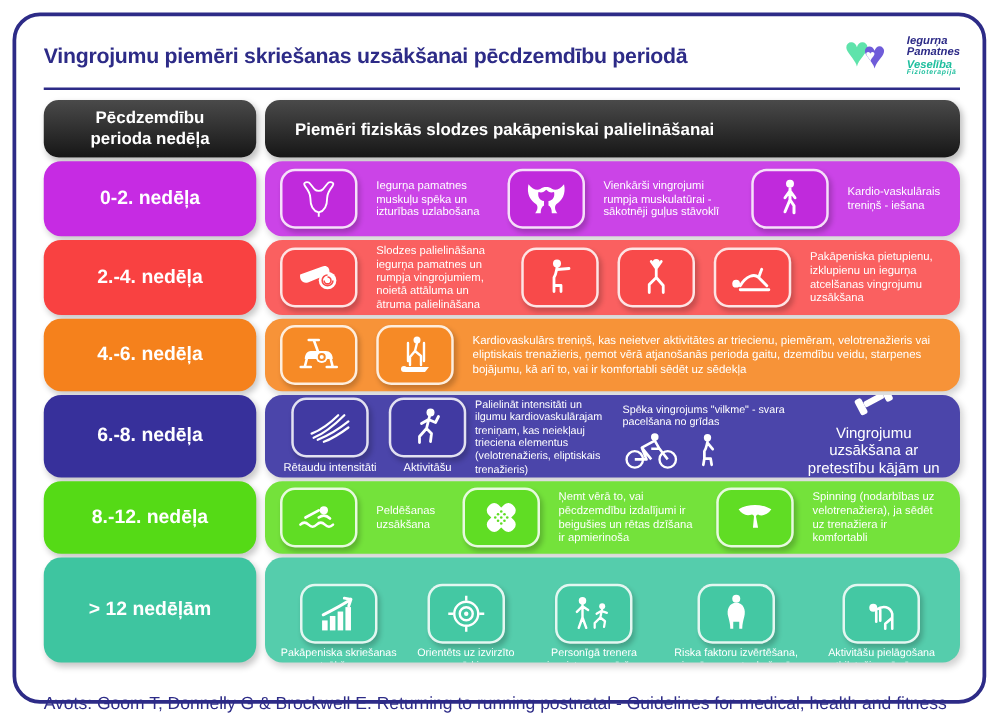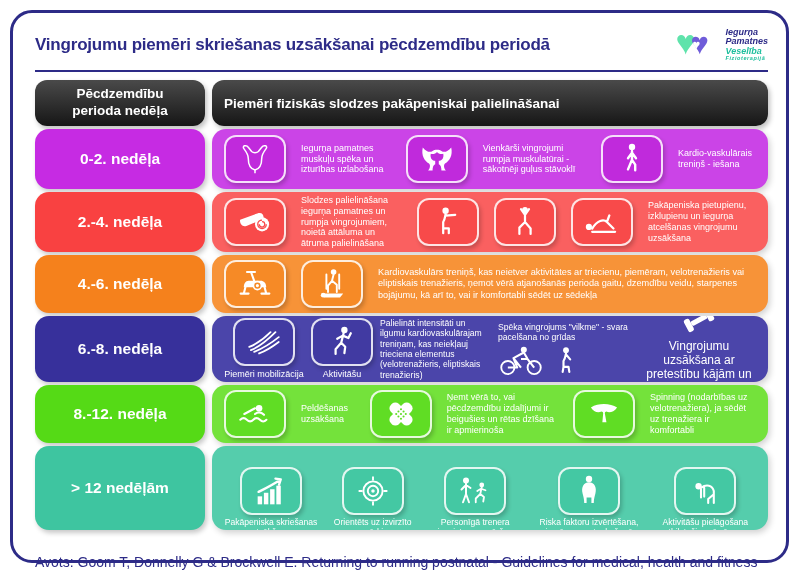--- a/index.html
+++ b/index.html
@@ -16,21 +16,21 @@
   .h-white{color:#fff;font-size:13px;left:17px;top:13px;}
   .logo-text{line-height:1.05;font-style:italic;}
   .lt1,.lt2{color:#2d2b87;font-size:9px;font-weight:bold;}
   .lt3{color:#1fbf9e;font-size:9px;font-weight:bold;}
   .lt4{color:#1fbf9e;font-size:5.5px;font-weight:bold;letter-spacing:.6px;}
   .divider{border-top:2.5px solid #2d2b87;margin:5px 0 8px 0;}
   
   .grid{display:grid;grid-template-columns:170px 1fr;grid-template-rows:46px 60px 60px 58px 66px 58px 84px;gap:3px 7px;}
   .hd-box{background:linear-gradient(#4a4a4a,#161616);border-radius:12px;color:#fff;font-weight:bold;font-size:13.5px;display:flex;align-items:center;box-shadow:2px 3px 5px rgba(0,0,0,.25);}
   .hd-week{justify-content:center;text-align:center;line-height:1.25;padding:0 20px;}
-  .hd-ex{padding-left:12px;}
+  .hd-ex{padding-left:24px;}
   .trow{display:contents;}
   .wk{background:var(--label);border-radius:14px;display:flex;align-items:center;justify-content:center;color:#fff;font-weight:bold;font-size:15.5px;box-shadow:2px 3px 5px rgba(0,0,0,.22);}
   .ct{background:var(--content);border-radius:14px;display:flex;align-items:center;gap:15px;padding:5px 12px;color:#fff;box-shadow:2px 3px 6px rgba(0,0,0,.18);overflow:hidden;}
   .tile{width:58px;height:44px;flex:none;background:var(--tile);border:2px solid rgba(255,255,255,.85);border-radius:12px;display:flex;align-items:center;justify-content:center;box-shadow:2px 3px 4px rgba(0,0,0,.2);}
   .tile svg{width:36px;height:32px;display:block;}
   .itxt{font-size:9px;line-height:1.22;}
   .col{display:flex;flex-direction:column;align-items:center;gap:3px;}
   .col .lbl{font-size:8.6px;line-height:1.15;text-align:center;}
   .glyph svg{display:block;}
   .ct6{align-items:flex-start;padding-top:21px;justify-content:flex-start;}
@@ -150,21 +150,21 @@
 
       <div class="trow" style="--label: #37309b; --content: #4b45aa; --tile: #413aa2;">
         <div class="wk">6.-8. nedēļa</div>
         <div class="ct" style="gap:6px">
           <div class="col" style="width:80px;flex:none">
             <div class="tile">
               <svg viewBox="0 0 44 32">
                   <path d="M6 26 C16 22 26 14 36 4 M4 22 C14 18 22 12 30 4 M10 28 C20 24 30 18 40 10 M16 30 C24 27 32 22 40 16" stroke="#fff" stroke-width="2.2" fill="none" stroke-linecap="round"></path>
                 </svg>
             </div>
-            <div class="lbl" style="font-size:9px">Piemēri mobilizācija</div>
+            <div class="lbl" style="font-size:9px">Rētaudu intensitāti</div>
           </div>
           <div class="col" style="width:64px;flex:none">
             <div class="tile">
               <svg viewBox="0 0 36 40">
                   <circle cx="21" cy="5" r="4" fill="#fff"></circle>
                   <path d="M20 9 L17 21 M19 12 L12 16 M19 12 L26 15 L29 9 M17 21 L10 29 L10 35 M17 21 L22 26 L21 34" stroke="#fff" stroke-width="2.8" fill="none" stroke-linecap="round" stroke-linejoin="round"></path>
                 </svg>
             </div>
             <div class="lbl" style="font-size:9px">Aktivitāšu</div>
           </div>

